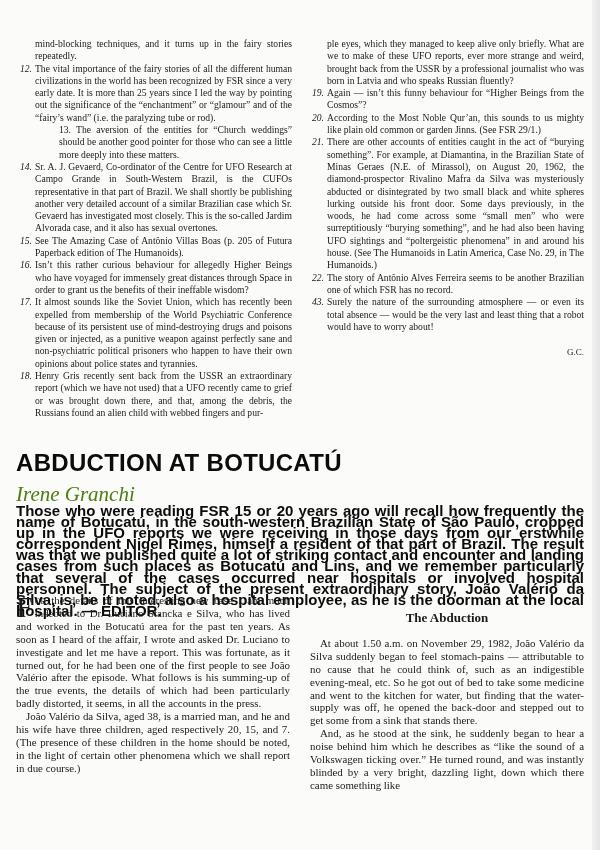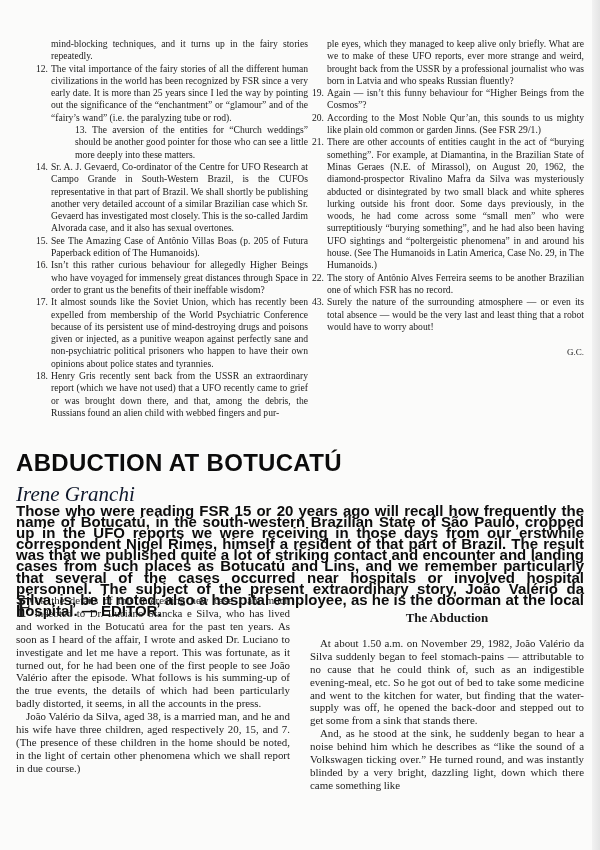--- a/index.html
+++ b/index.html
@@ -9,37 +9,37 @@
     font-family: "Liberation Serif", "DejaVu Serif", serif;
     color: #1a1a1a;
     position: relative;
   }
   .page-edge {
     position: absolute; top: 0; right: 0; width: 8px; height: 850px;
     background: linear-gradient(to right, #f2f2f2, #e4e4e4);
   }
   .notes {
     position: absolute; top: 38px; left: 16px; width: 568px;
-    display: flex; justify-content: flex-end;
+    display: flex; justify-content: space-between;
   }
   .col { width: 276px; font-size: 9.6px; line-height: 12.3px; text-align: justify; }
   .note { display: flex; }
-  .note .num { width: 16px; flex: 0 0 16px; text-align: right; padding-right: 3px; }
+  .note .num { width: 16px; flex: 0 0 16px; text-align: right; padding-right: 3px; font-style: italic; }
   .note .txt { flex: 1; }
   .note.cont .txt { padding-left: 19px; }
   .note.flush { display: block; margin-left: 43px; }
   .sig { text-align: right; margin-top: 13px; font-size: 9px; }
   .title {
     position: absolute; top: 449px; left: 16px;
     font-family: "Liberation Sans", "DejaVu Sans", sans-serif;
     font-weight: bold; font-size: 24px; letter-spacing: 0.3px; color: #0c0c0c;
   }
   .author {
     position: absolute; top: 482px; left: 16px;
-    font-style: italic; font-size: 21px; color: #0f172a;
+    font-style: italic; font-size: 21px; color: #4d7c0f;
   }
   .intro {
     position: absolute; top: 505px; left: 16px; width: 568px;
     font-family: "Liberation Sans", "DejaVu Sans", sans-serif;
     font-weight: bold; font-size: 15px; line-height: 11.1px; text-align: justify; color: #0c0c0c;
   }
   .body-cols {
     position: absolute; top: 594px; left: 16px; width: 568px;
     display: flex; justify-content: space-between;
   }

